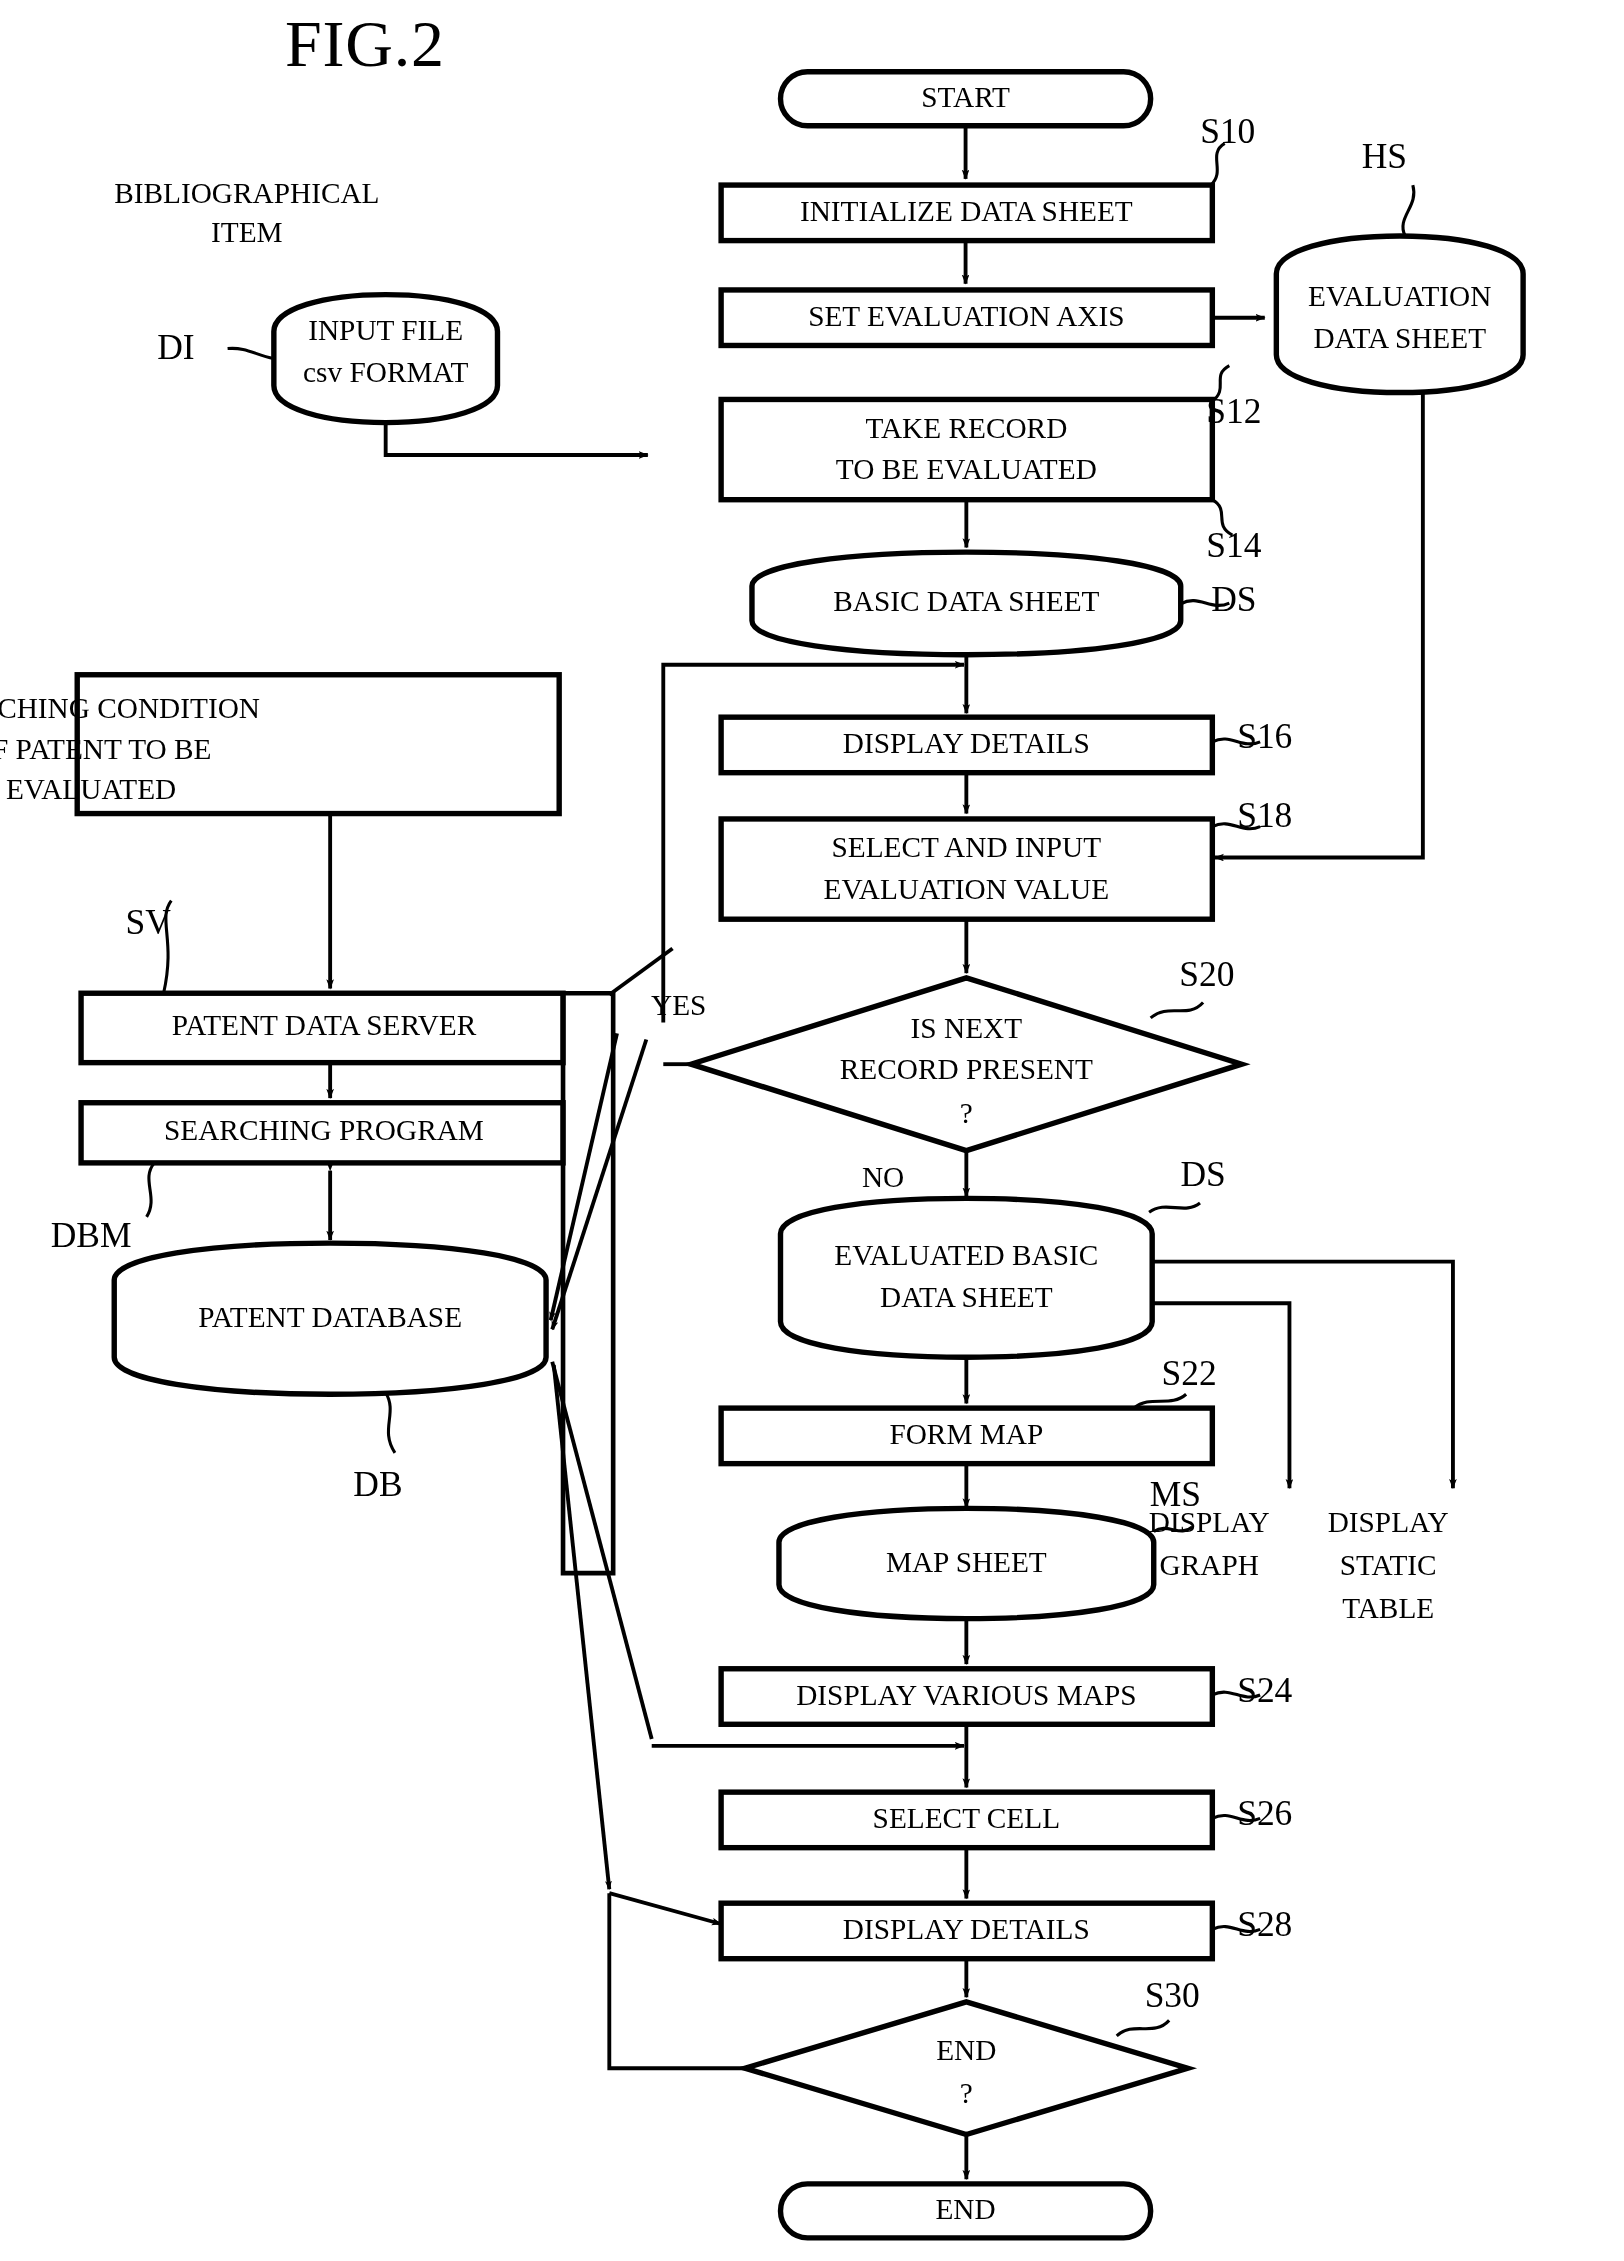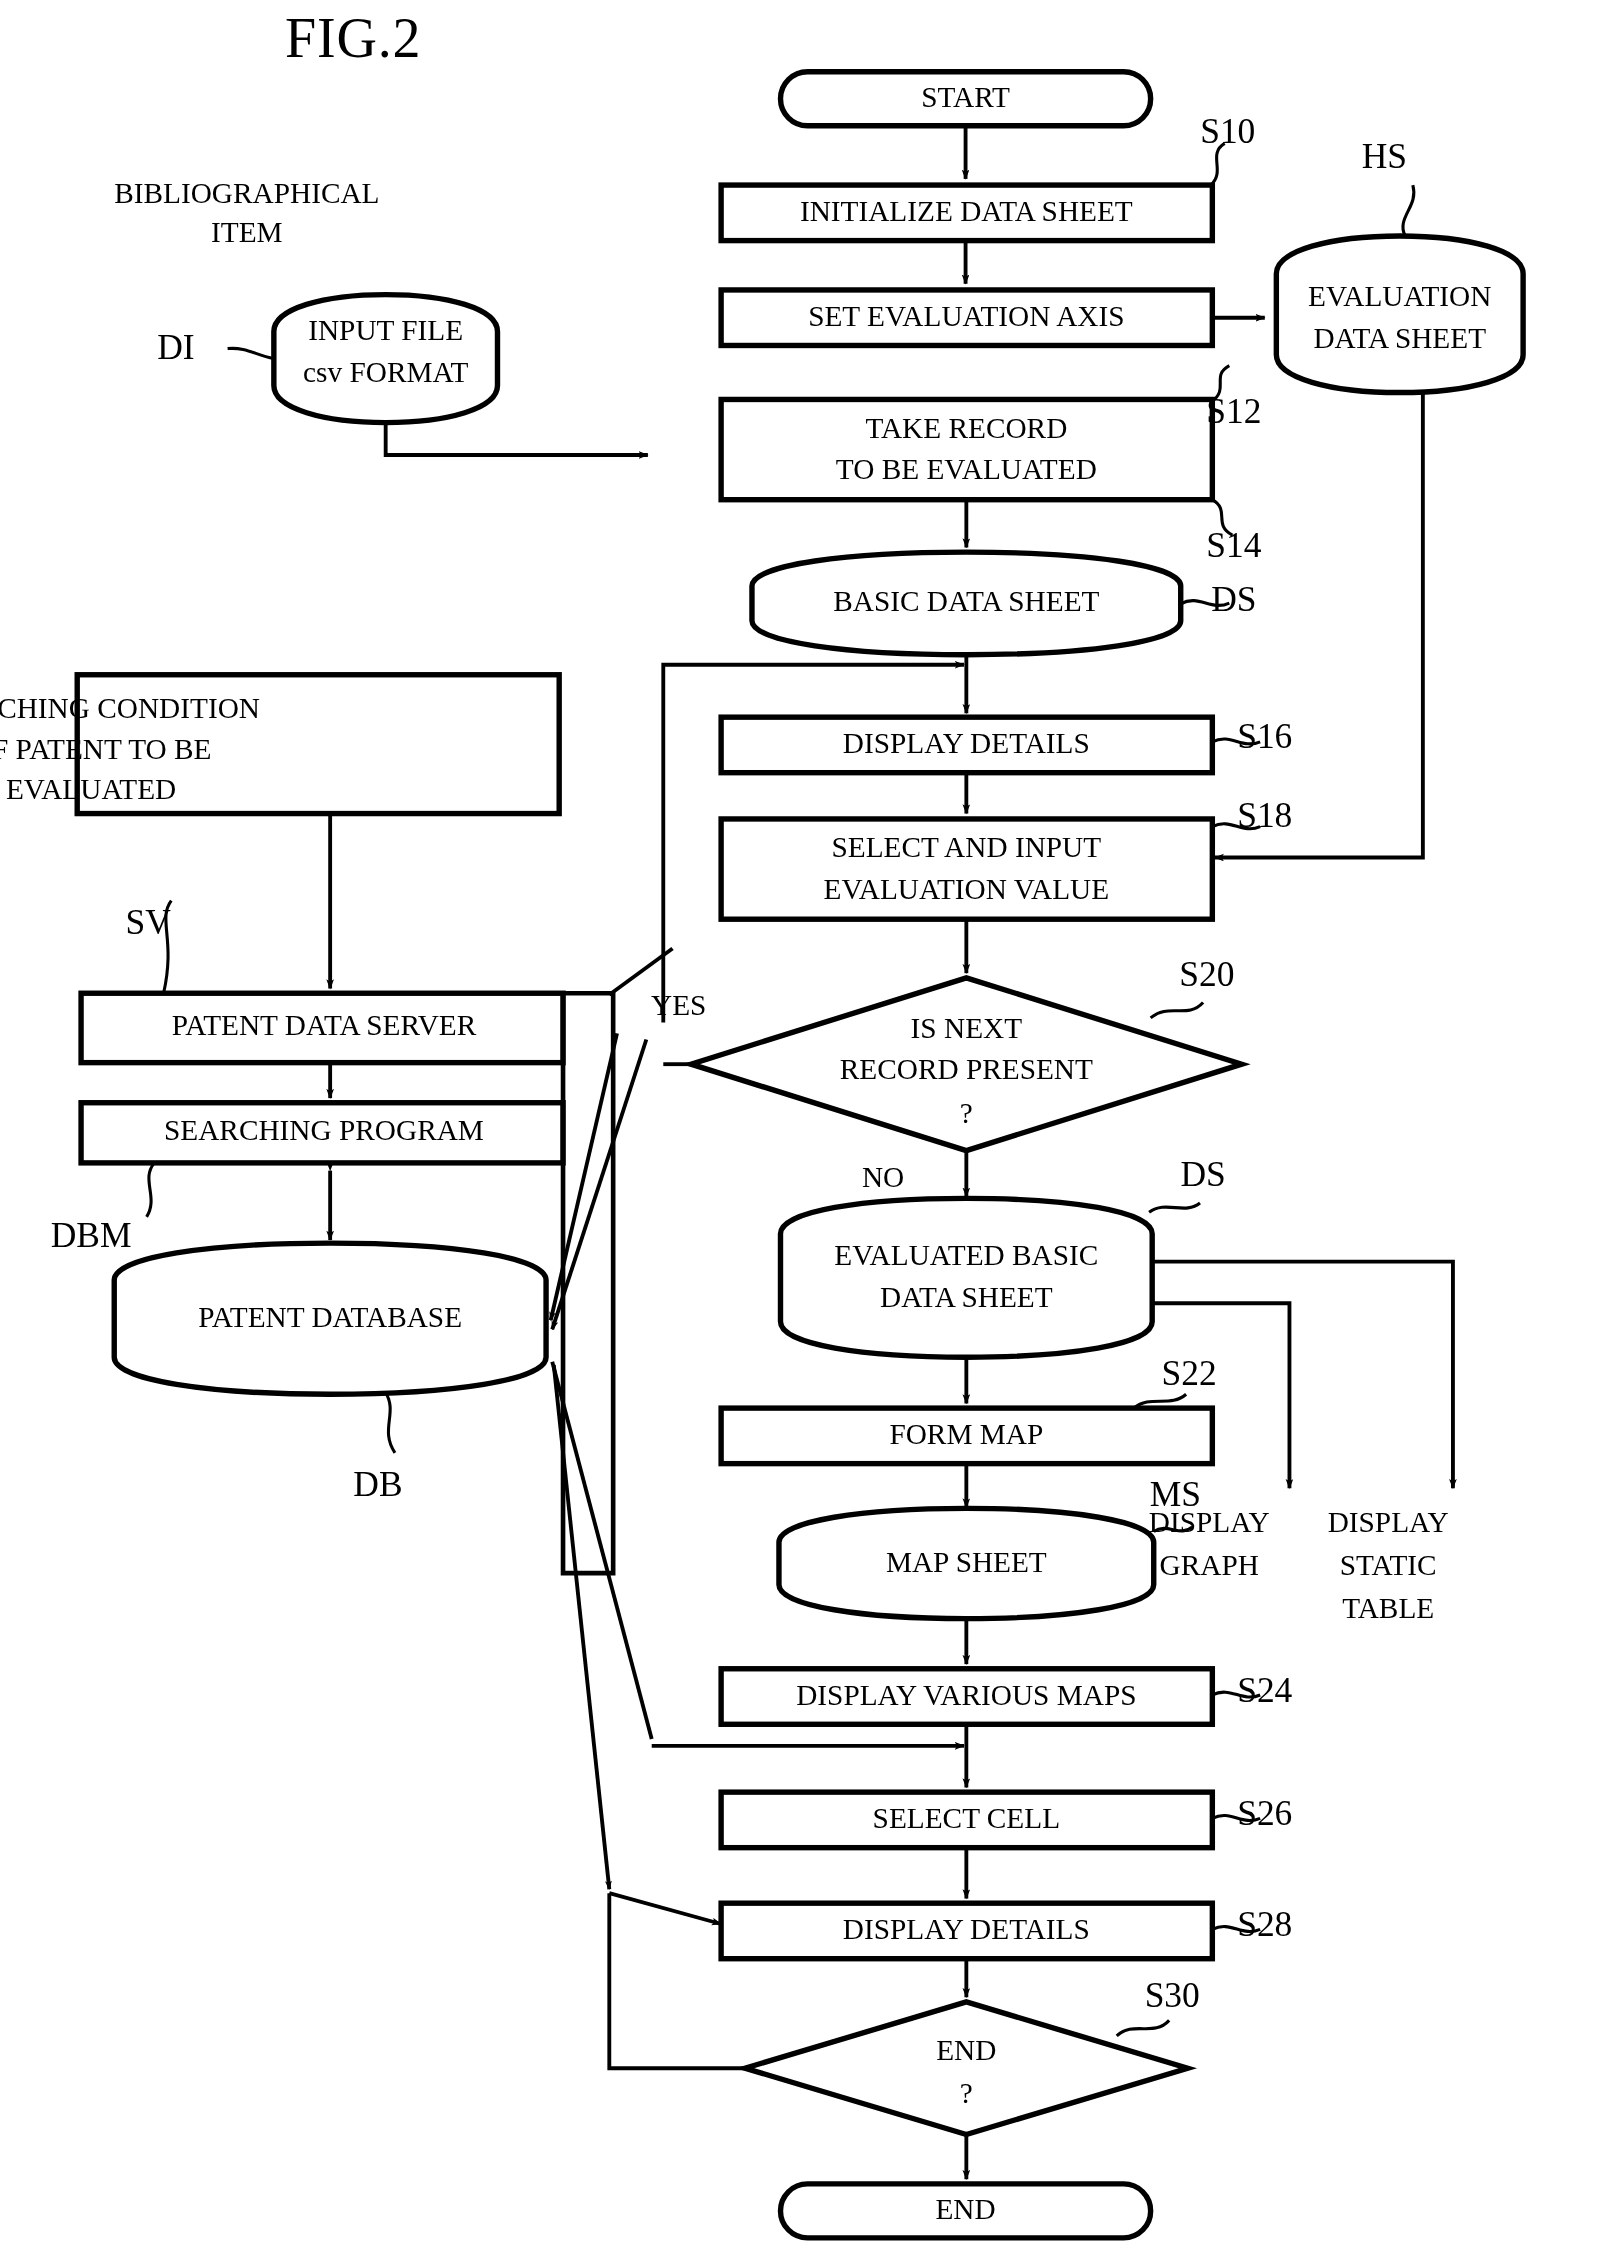--- a/index.html
+++ b/index.html
@@ -12,21 +12,21 @@
     width: 1625px;
     height: 2261px;
     background: #ffffff;
     font-family: "Liberation Serif", "DejaVu Serif", serif;
     overflow: hidden;
   }
   #fig-title {
     position: absolute;
     left: 285px;
     top: 6.2px;
-    font-size: 56px;
+    font-size: 66px;
     letter-spacing: 0.8px;
     color: #000;
     font-family: "Liberation Serif", "DejaVu Serif", serif;
   }
   svg#flow {
     position: absolute;
     left: 0;
     top: 0;
     width: 1625px;
     height: 2261px;

